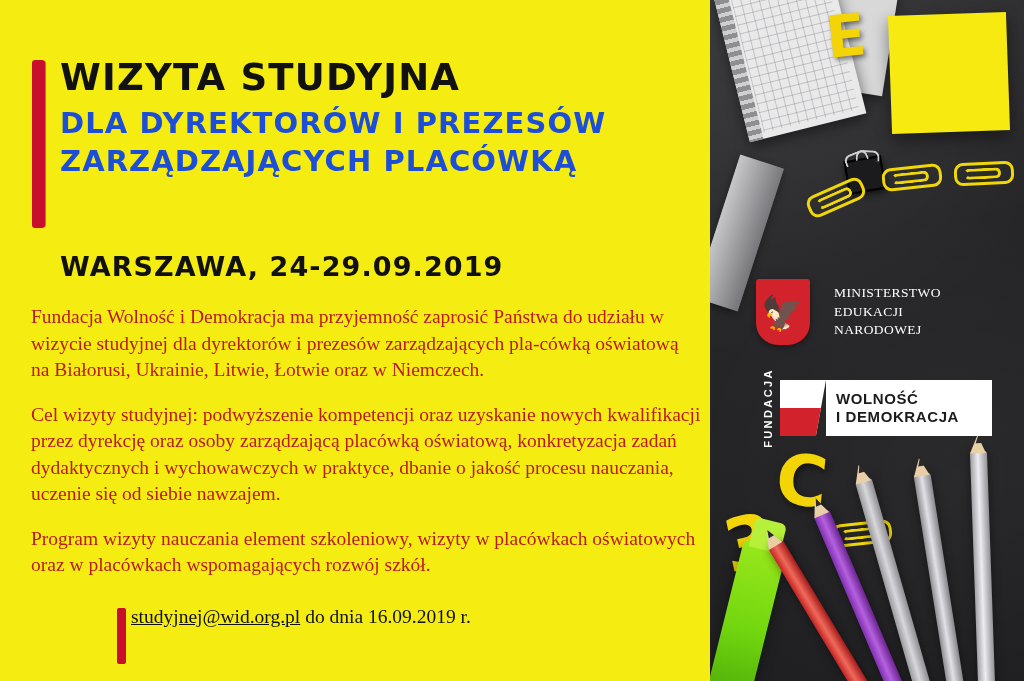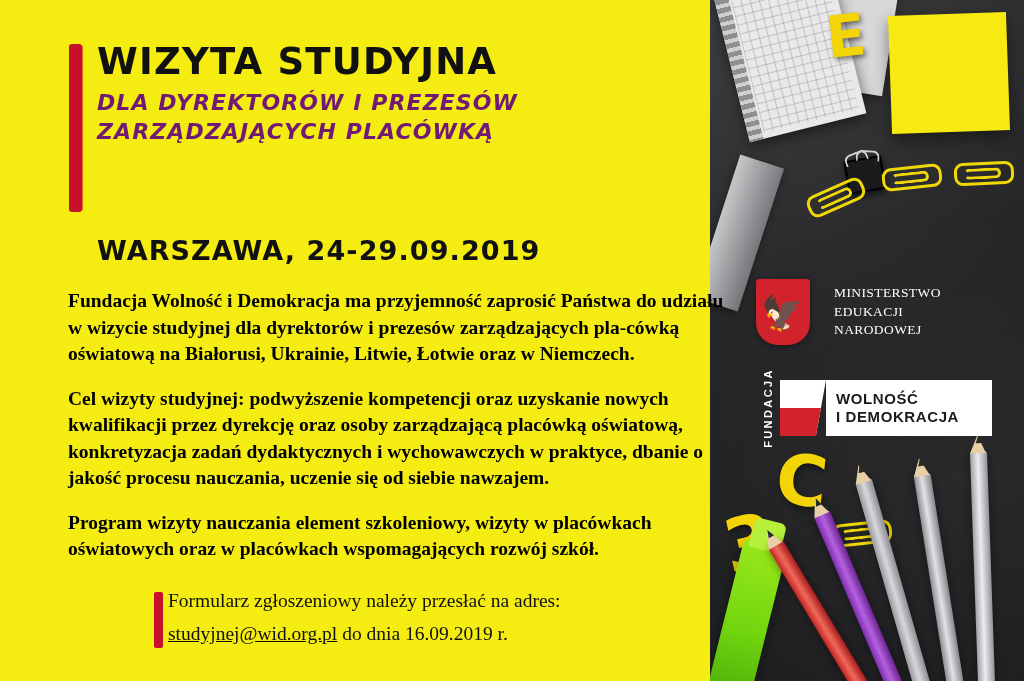--- a/index.html
+++ b/index.html
@@ -335,24 +335,23 @@
     font-size: 15px;
     letter-spacing: 0.6px;
     line-height: 1.18;
     text-transform: uppercase;
   }
 
   
   .content {
     position: absolute;
     left: 0;
-    top: 0;
+    top: 16px;
     width: 710px;
     height: 479px;
-    margin-left: 37px;
   }
   .title-block {
     position: absolute;
     left: 60px;
     top: 42px;
     width: 600px;
   }
   .brushstroke {
     position: absolute;
     left: -28px;
@@ -370,45 +369,43 @@
     font-size: 37px;
     letter-spacing: 1.2px;
     color: #111111;
     line-height: 1.06;
     text-transform: uppercase;
   }
   .title-sub {
     margin: 7px 0 0 0;
     font-family: "DejaVu Sans", sans-serif;
     font-weight: bold;
-    font-size: 22px;
+    font-size: 29px;
     letter-spacing: 1.1px;
-    color: #701a75;
+    color: #1d4ed8;
     line-height: 1.32;
     text-transform: uppercase;
-    font-style: italic;
   }
   .place-date {
     position: absolute;
     left: 60px;
     top: 235px;
     font-family: "DejaVu Sans", sans-serif;
     font-weight: bold;
     font-size: 27px;
     letter-spacing: 1.1px;
     color: #111111;
     text-transform: uppercase;
   }
   .body-text {
     position: absolute;
     left: 31px;
     top: 288px;
     width: 670px;
-    color: #000000;
-    font-weight: bold;
+    color: #b91c1c;
   }
   .body-text p {
     margin: 0 0 18px 0;
     font-family: "Liberation Serif", serif;
     font-size: 19.5px;
     line-height: 1.36;
     text-align: left;
   }
   .contact {
     position: absolute;
@@ -528,18 +525,17 @@
     <div class="place-date">WARSZAWA, 24-29.09.2019</div>
 
     <div class="body-text">
       <p>Fundacja Wolność i Demokracja ma przyjemność zaprosić Państwa do udziału w wizycie studyjnej dla dyrektorów i prezesów zarządzających pla-cówką oświatową na Białorusi, Ukrainie, Litwie, Łotwie oraz w Niemczech.</p>
       <p>Cel wizyty studyjnej: podwyższenie kompetencji oraz uzyskanie nowych kwalifikacji przez dyrekcję oraz osoby zarządzającą placówką oświatową, konkretyzacja zadań dydaktycznych i wychowawczych w praktyce, dbanie o jakość procesu nauczania, uczenie się od siebie nawzajem.</p>
       <p>Program wizyty nauczania element szkoleniowy, wizyty w placówkach oświatowych oraz w placówkach wspomagających rozwój szkół.</p>
     </div>
 
     <div class="contact">
       <div class="brush2"></div>
-      <p>Formularz zgłoszeniowy należy przesłać na adres:</p>
       <p><a href="#">studyjnej@wid.org.pl</a><span> do dnia 16.09.2019 r.</span></p>
     </div>
 
   </div>
 </div>
 
 </body></html>

